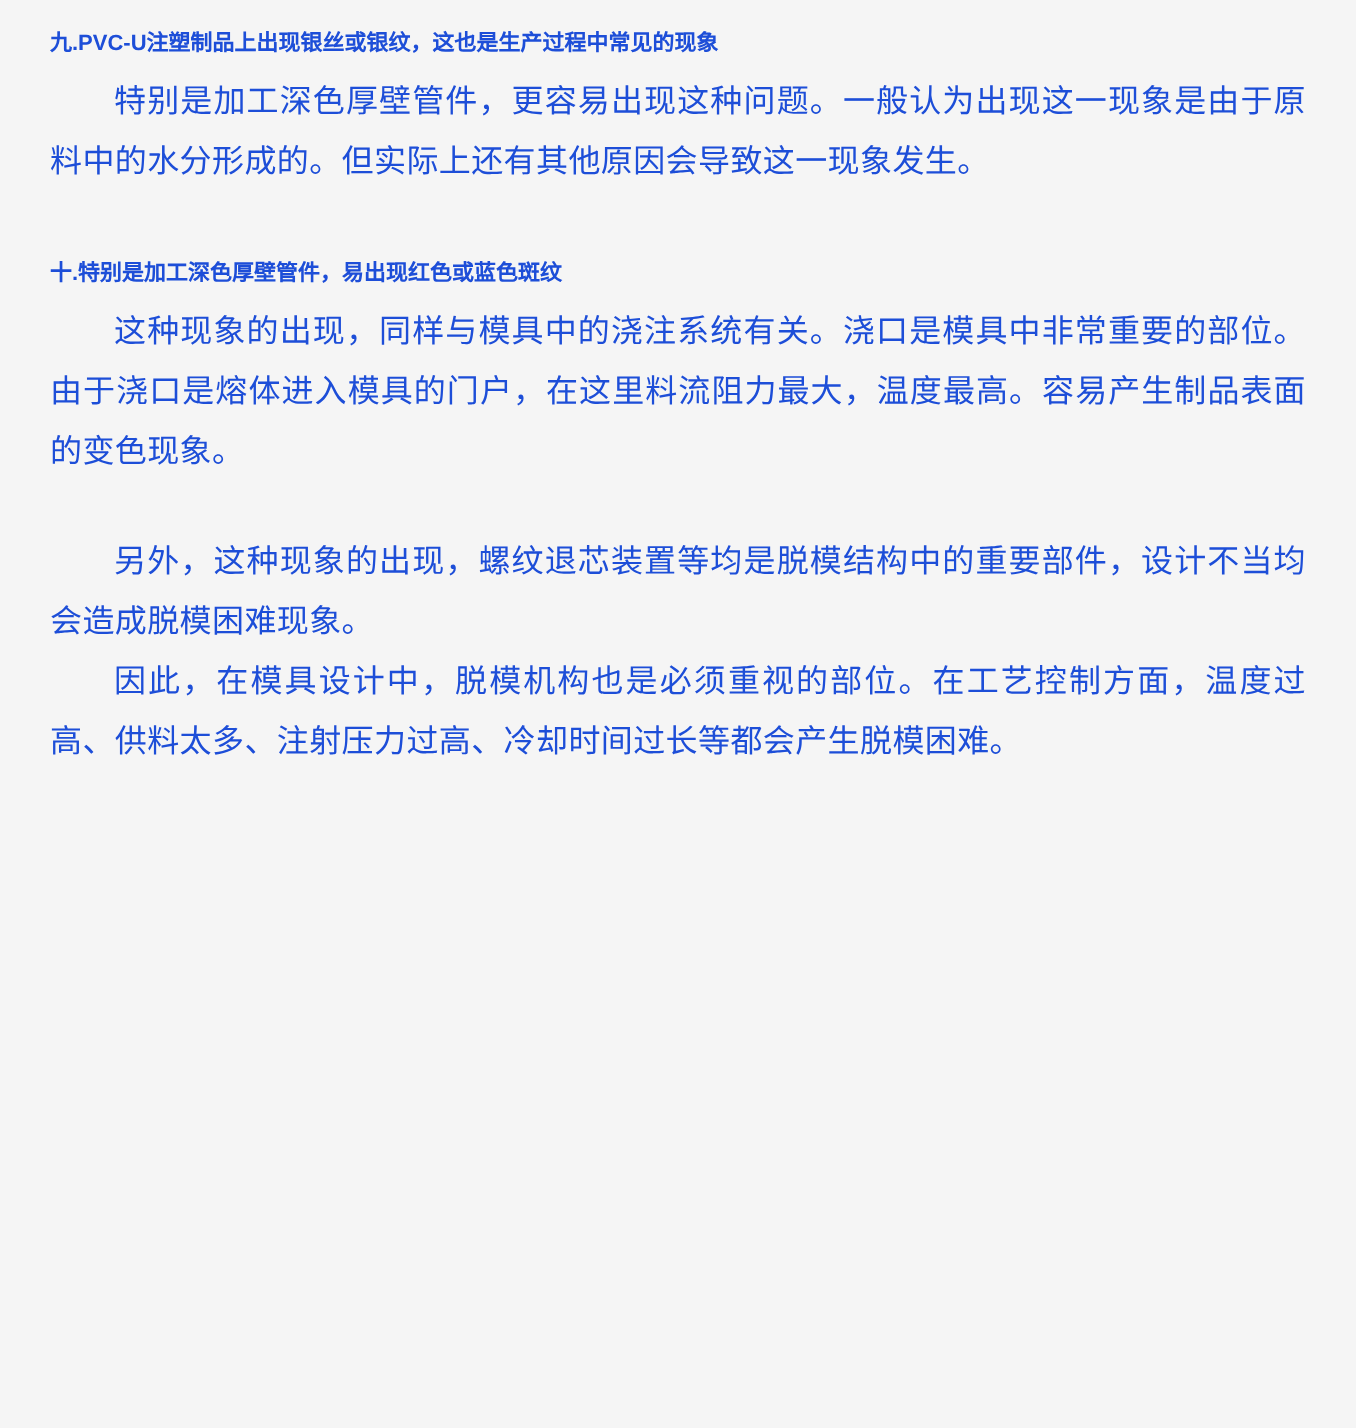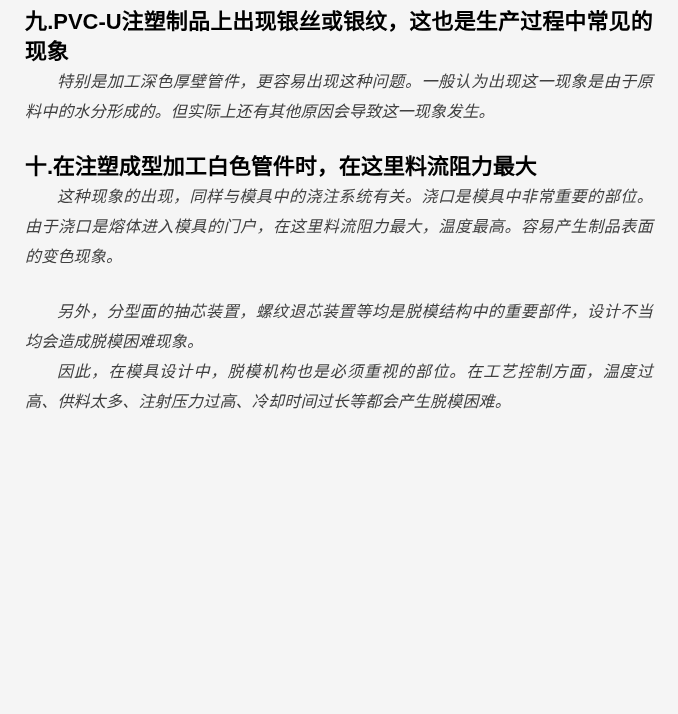--- a/index.html
+++ b/index.html
@@ -17,49 +17,48 @@
     padding: 7px 25px 0 25px;
   }
   .doc-section {
     margin: 0;
   }
   .doc-section + .doc-section {
     margin-top: 25px;
   }
   .sec-title {
     margin: 0;
-    font-size: 22px;
+    font-size: 11px;
     font-weight: bold;
-    color: #000000;
+    color: #1d4ed8;
     line-height: 30px;
     text-align: justify;
   }
   .para {
     margin: 0;
     font-size: 16px;
     font-weight: normal;
-    color: #404040;
+    color: #1d4ed8;
     line-height: 30px;
     text-indent: 2em;
     text-align: justify;
     letter-spacing: 0.2px;
-    font-style: italic;
   }
 </style>
 </head>
 <body>
 
 <main class="doc" id="doc">
   <section class="doc-section">
     <h2 class="sec-title">九.PVC-U注塑制品上出现银丝或银纹，这也是生产过程中常见的现象</h2>
   <p class="para">特别是加工深色厚壁管件，更容易出现这种问题。一般认为出现这一现象是由于原料中的水分形成的。但实际上还有其他原因会导致这一现象发生。</p>
     </section>
 
   <section class="doc-section">
-    <h2 class="sec-title">十.在注塑成型加工白色管件时，在这里料流阻力最大</h2>
+    <h2 class="sec-title">十.特别是加工深色厚壁管件，易出现红色或蓝色斑纹</h2>
   <p class="para">这种现象的出现，同样与模具中的浇注系统有关。浇口是模具中非常重要的部位。由于浇口是熔体进入模具的门户，在这里料流阻力最大，温度最高。容易产生制品表面的变色现象。</p>
     </section>
 
   <section class="doc-section">
-      <p class="para">另外，分型面的抽芯装置，螺纹退芯装置等均是脱模结构中的重要部件，设计不当均会造成脱模困难现象。</p>
+      <p class="para">另外，这种现象的出现，螺纹退芯装置等均是脱模结构中的重要部件，设计不当均会造成脱模困难现象。</p>
       <p class="para">因此，在模具设计中，脱模机构也是必须重视的部位。在工艺控制方面，温度过高、供料太多、注射压力过高、冷却时间过长等都会产生脱模困难。</p>
     </section>
 </main>
 
 </body></html>

